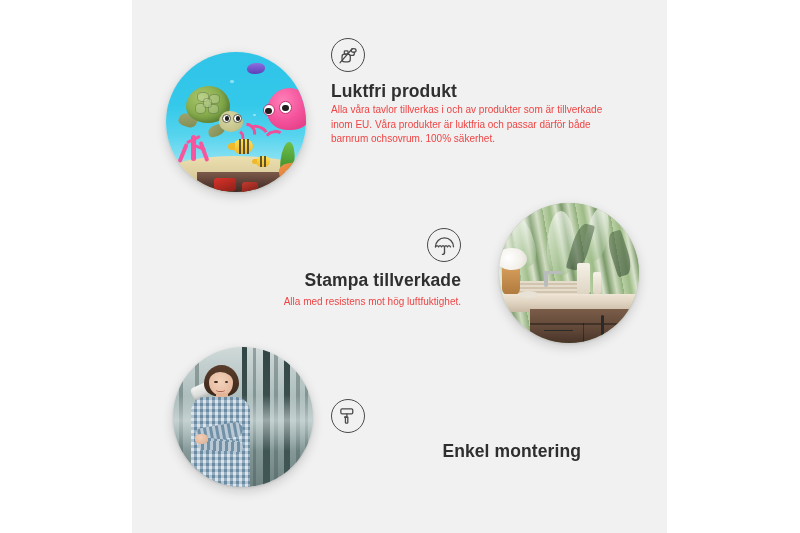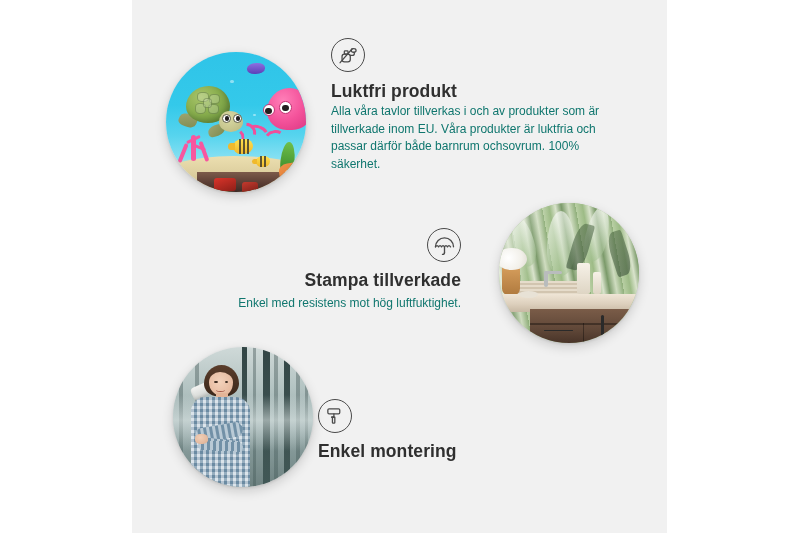--- a/index.html
+++ b/index.html
@@ -277,37 +277,37 @@
   .feature-icon svg { display:block; }
 
   .feature-title {
     font-size: 17.5px;
     font-weight: bold;
     color: #2f2f2f;
     letter-spacing: .1px;
     line-height: 1.25;
   }
   .feature-desc {
-    font-size: 12px;
-    color: #0f766e;
+    font-size: 10px;
+    color: #ef4444;
     line-height: 1.48;
   }
 
   
   #feature-odourless { left: 331px; top: 38px; width: 292px; text-align: left; }
   #feature-odourless .feature-icon { margin-bottom: 9px; }
   #feature-odourless .feature-title { }
 
   
   #feature-waterproof { left: 180px; top: 228px; width: 281px; text-align: right; }
   #feature-waterproof .icon-row { display: flex; justify-content: flex-end; margin-bottom: 8px; }
   #feature-waterproof .feature-title { margin-bottom: 3px; }
 
   
-  #feature-assembly { left: 318px; top: 399px; width: 250px; text-align: left; }
+  #feature-assembly { left: 331px; top: 399px; width: 250px; text-align: right; }
   #feature-assembly .feature-icon { margin-bottom: 8px; }
   #feature-assembly .feature-title { margin-bottom: 3px; }
 </style>
 </head>
 <body>
 
 <div id="stage">
 
   <div class="canvas-panel"></div>
 
@@ -424,21 +424,21 @@
       <div class="feature-icon">
         <svg width="23" height="23" viewBox="0 0 24 24" fill="none" stroke="#4a4a4a" stroke-width="1.4" stroke-linecap="round" stroke-linejoin="round">
           <path d="M2.6 13.4a9.4 9.4 0 0 1 18.8 0"></path>
           <path d="M2.6 13.4c1.1-1.7 2.2-1.7 3.2 0 1-1.7 2.1-1.7 3.1 0 1-1.7 2.1-1.7 3.1 0 1-1.7 2.1-1.7 3.1 0 1-1.7 2.1-1.7 3.2 0"></path>
           <line x1="12" y1="13.4" x2="12" y2="19.2"></line>
           <path d="M12 19.2a2.1 2.1 0 0 1-2.1 2.1"></path>
         </svg>
       </div>
     </div>
     <div class="feature-title">Stampa tillverkade</div>
-    <div class="feature-desc">Enkel med resistens mot hög luftfuktighet.</div>
+    <div class="feature-desc">Alla med resistens mot hög luftfuktighet.</div>
   </div>
 
   <div class="photo-circle" id="circle-forest">
     <div class="photo-inner">
       <div class="forest-bg"></div>
 
       <div class="tree tree-far" style="left:4%;width:3%;"></div>
       <div class="tree tree-far" style="left:16%;width:2.4%;"></div>
       <div class="tree" style="left:49%;width:4.2%;"></div>
       <div class="tree tree-far" style="left:57%;width:2.6%;"></div>

